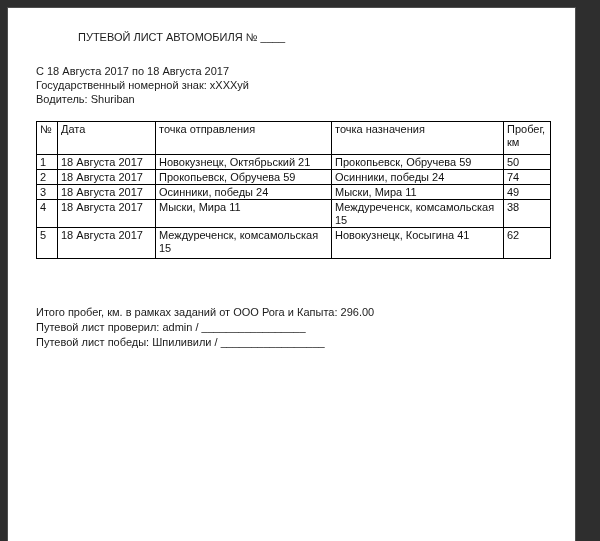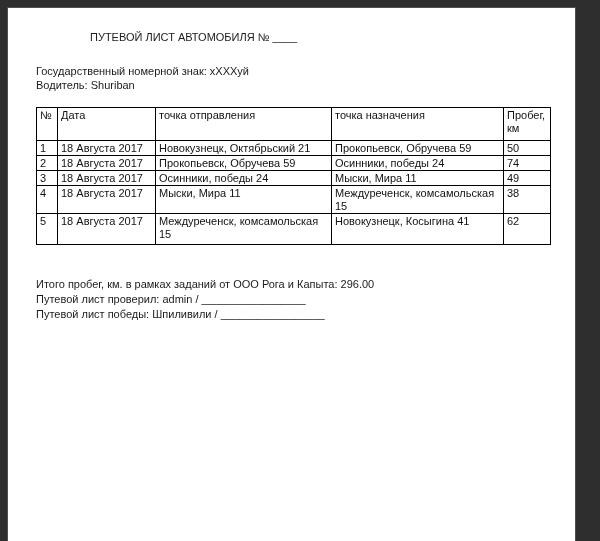--- a/index.html
+++ b/index.html
@@ -22,21 +22,21 @@
     height: 552px;
     background: #ffffff;
     outline: 1px solid #4f4f4f;
     box-sizing: border-box;
     padding: 23px 16px 0 28px;
     color: #1b1b1b;
   }
   .doc-title {
     font-size: 11px;
     line-height: 13px;
-    margin: 0 0 20px 12px;
+    margin: 0 0 20px 0;
     white-space: pre;
     padding-left: 42px;
   }
   .doc-header div {
     font-size: 11px;
     line-height: 14px;
     white-space: pre;
   }
   table.trips {
     margin-top: 15px;
@@ -52,36 +52,37 @@
     border: 1px solid #000000;
     padding: 1px 3px 0 3px;
     vertical-align: top;
     text-align: left;
     font-weight: normal;
     overflow: hidden;
   }
   table.trips thead tr { height: 33px; }
   table.trips tr.row-tall { height: 31px; }
   .doc-footer {
-    margin-top: 32px;
+    margin-top: 46px;
   }
   .doc-footer div {
     font-size: 11px;
     line-height: 15px;
     white-space: pre;
   }
 </style>
 </head>
 <body>
 
 <div class="page">
 
   <div class="doc-title">ПУТЕВОЙ ЛИСТ АВТОМОБИЛЯ № ____</div>
 
   <div class="doc-header">
+    <div>С 18 Августа 2017 по 18 Августа 2017</div>
     <div>Государственный номерной знак: xXXXуй</div>
     <div>Водитель: Shuriban</div>
   </div>
 
   <table class="trips">
     <colgroup>
       <col style="width:21px">
       <col style="width:98px">
       <col style="width:176px">
       <col style="width:172px">

